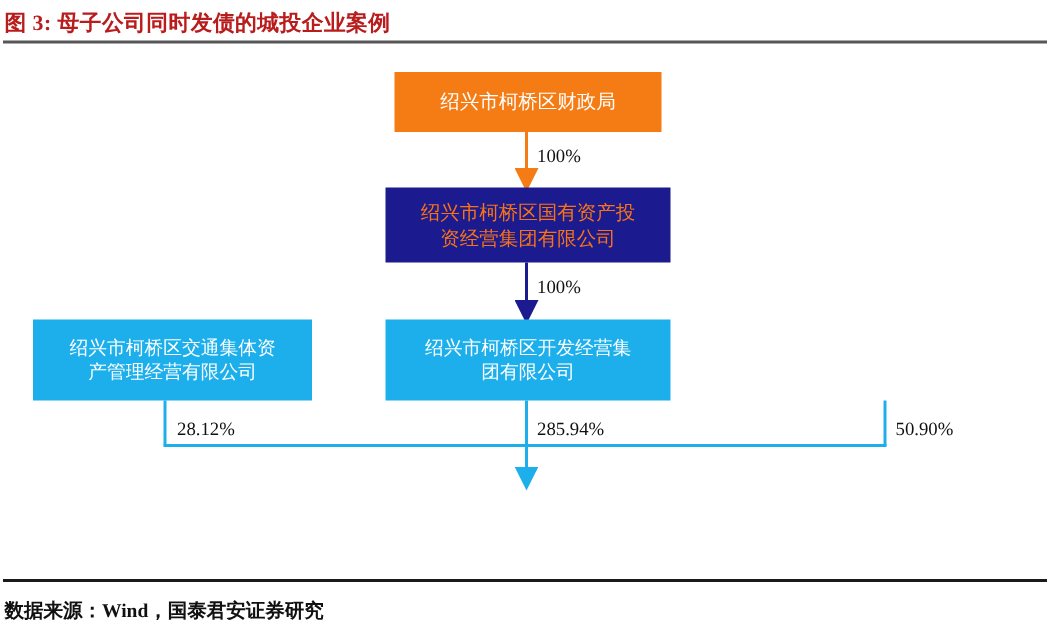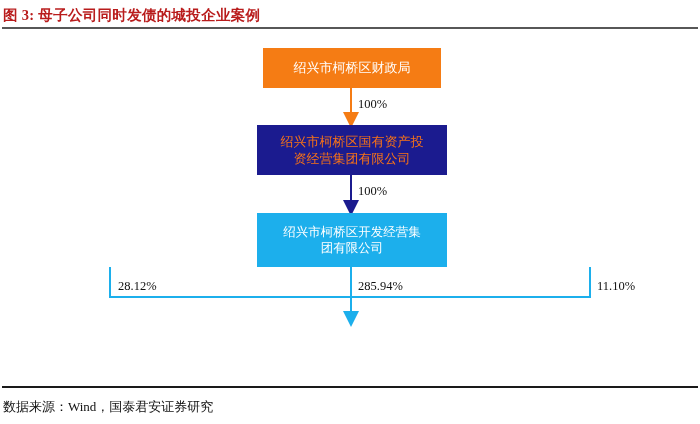--- a/index.html
+++ b/index.html
@@ -46,21 +46,21 @@
     top: 386px;
     width: 696px;
     height: 2px;
     background: #1a1a1a;
   }
   .footer-text {
     position: absolute;
     left: 3px;
     top: 398px;
     font-size: 13px;
-    font-weight: normal;
+    font-weight: bold;
     color: #111111;
     white-space: nowrap;
   }
 
   
   .canvas {
     position: absolute;
     left: 0;
     top: 29px;
     width: 700px;
@@ -171,29 +171,32 @@
   </svg>
 
   <div class="node node-finance">
     <span class="node-label">绍兴市柯桥区财政局</span>
   </div>
 
   <div class="node node-sasac">
     <span class="node-label">绍兴市柯桥区国有资产投资经营集团有限公司</span>
   </div>
 
+  <div class="node node-cyan-left">
+    <span class="node-label">绍兴市柯桥区交通集体资产管理经营有限公司</span>
+  </div>
 
   <div class="node node-cyan-mid">
     <span class="node-label">绍兴市柯桥区开发经营集团有限公司</span>
   </div>
 
 
 
   <span class="edge-label lbl-100a">100%</span>
   <span class="edge-label lbl-100b">100%</span>
   <span class="edge-label lbl-2812">28.12%</span>
   <span class="edge-label lbl-16875">285.94%</span>
-  <span class="edge-label lbl-312">11.10%</span>
+  <span class="edge-label lbl-312">50.90%</span>
 
 </div>
 
 <div class="rule-bottom"></div>
 <div class="footer-text">数据来源：Wind，国泰君安证券研究</div>
 
 </body></html>

